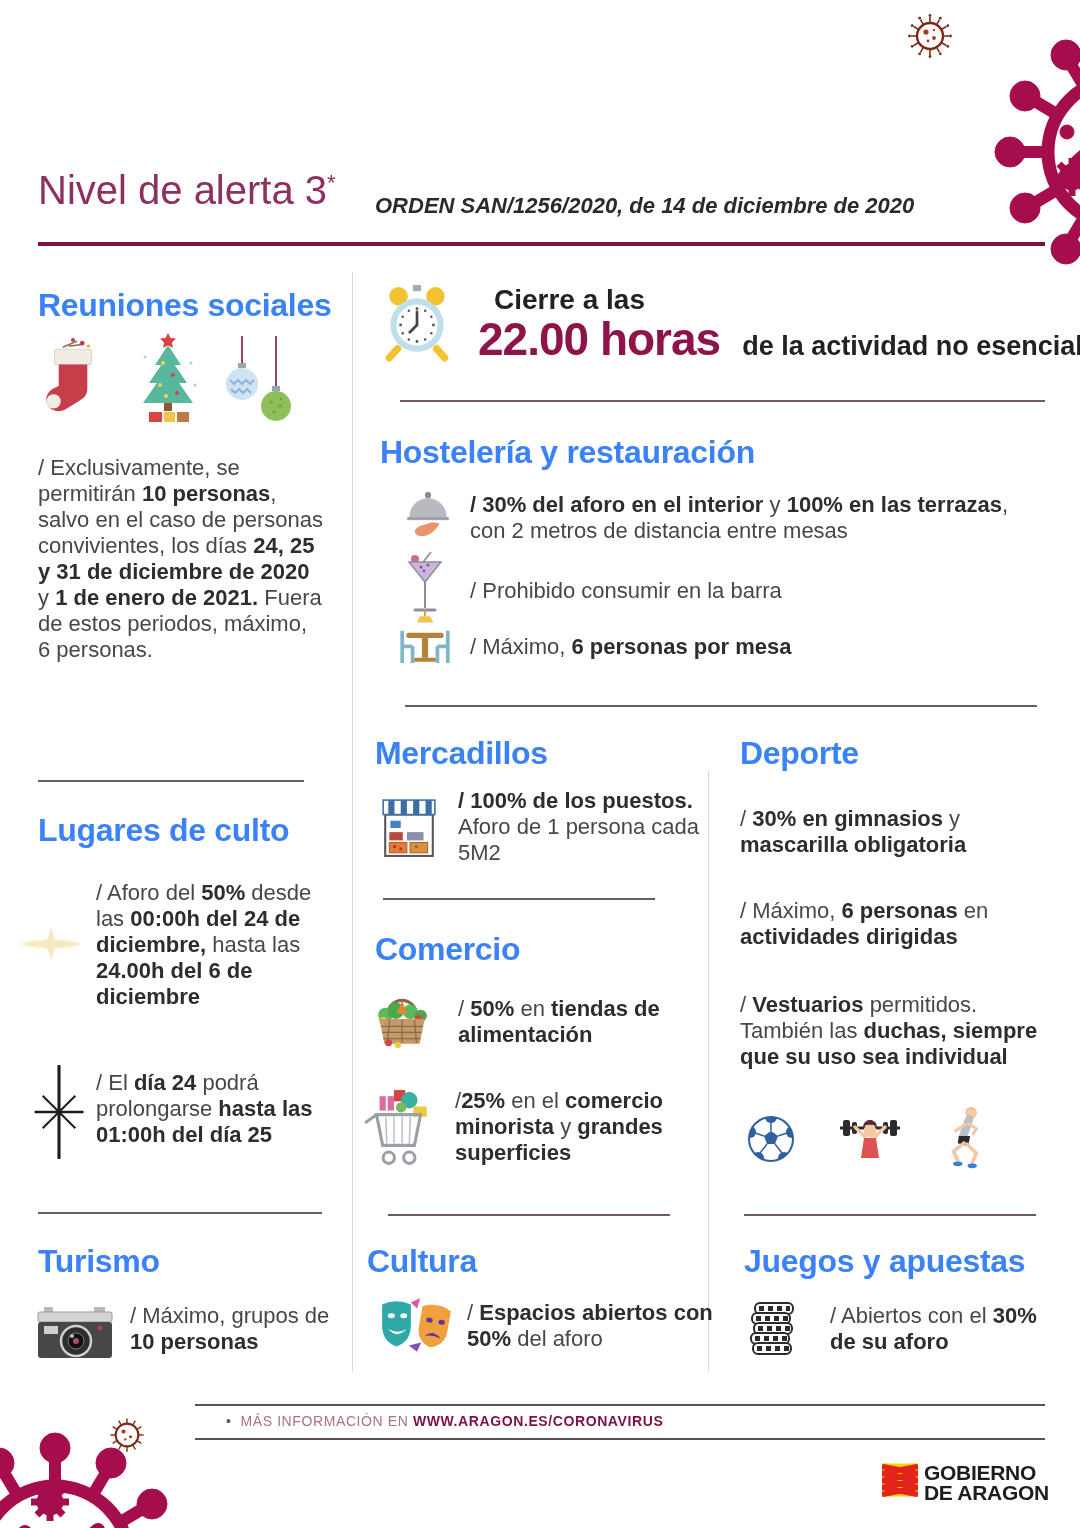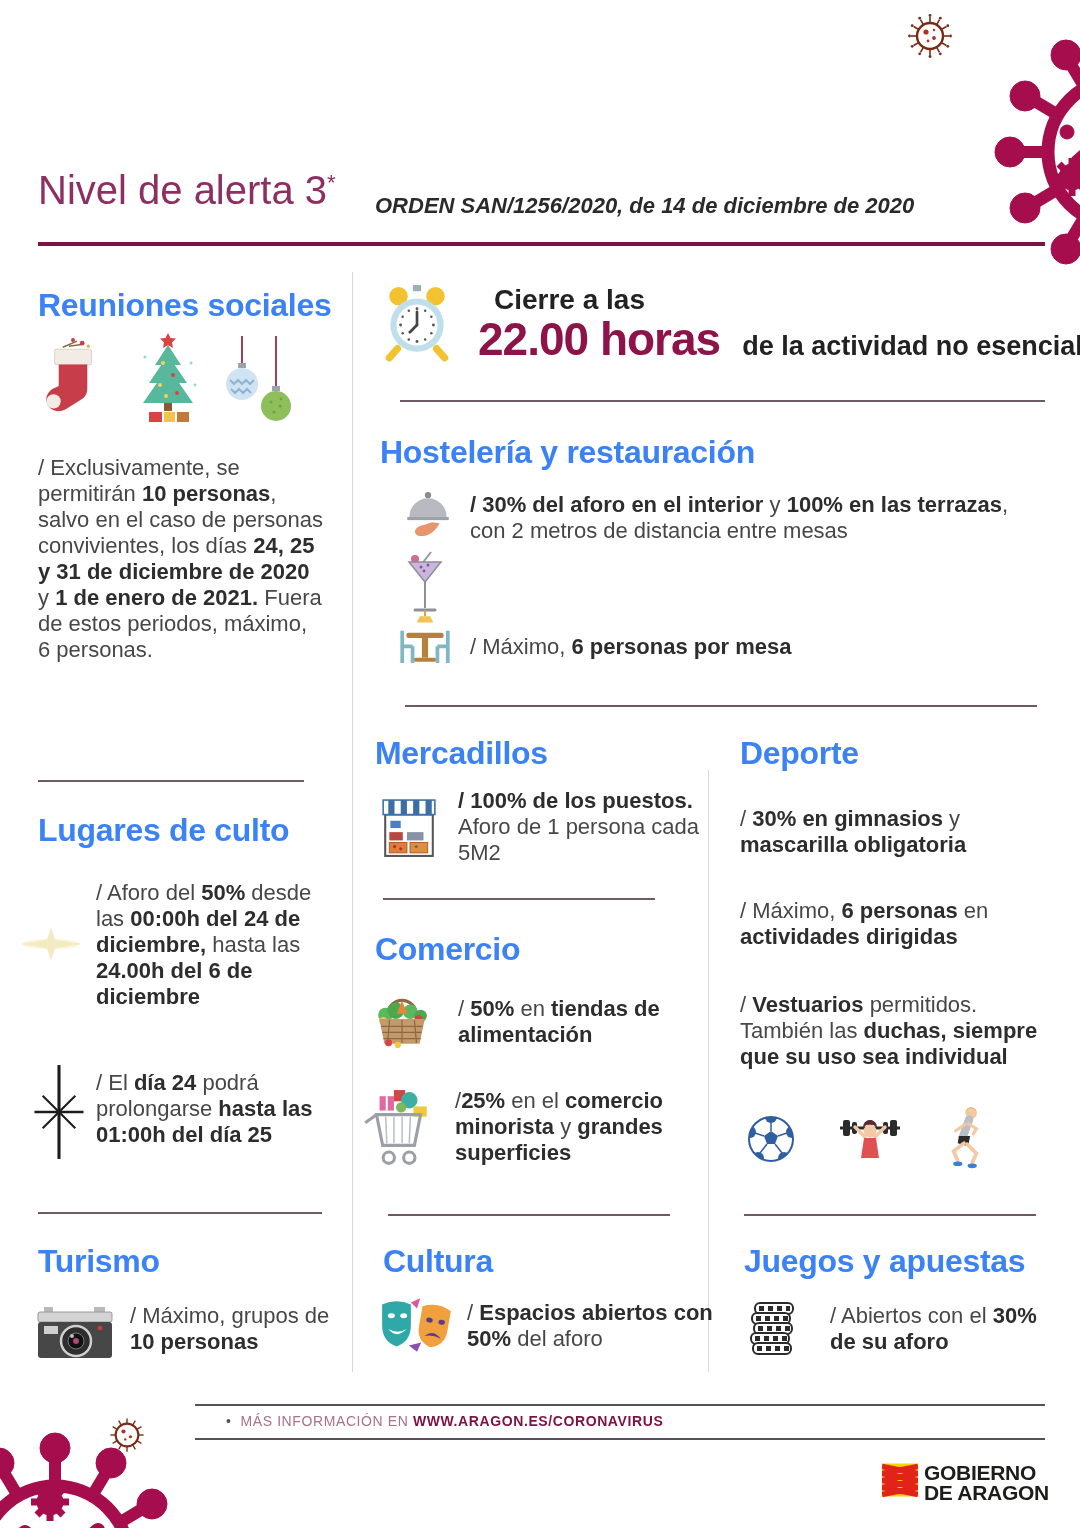--- a/index.html
+++ b/index.html
@@ -293,20 +293,21 @@
       <line x1="24" y1="2" x2="14" y2="15" stroke="#999" stroke-width="2"></line>
       <circle cx="8" cy="9" r="4" fill="#d46a8e"></circle>
       <path d="M2 12 H34 L18 32 Z" fill="#cbb7dd" stroke="#8f8f98" stroke-width="1.5"></path>
       <circle cx="14" cy="17" r="1.5" fill="#7d5a9e"></circle>
         <circle cx="21" cy="15" r="1.5" fill="#7d5a9e"></circle>
         <circle cx="17" cy="21" r="1.4" fill="#7d5a9e"></circle>
       <line x1="18" y1="32" x2="18" y2="58" stroke="#8f8f98" stroke-width="2"></line>
       <line x1="8" y1="60" x2="28" y2="60" stroke="#8f8f98" stroke-width="3" stroke-linecap="round"></line>
     </svg>
   </span>
+  <p class="body abs" style="left:470px;top:578px;width:420px"><span>/ Prohibido consumir en la barra</span></p>
 
   <span class="abs" style="left:396px;top:608px">
     <svg width="58" height="58" viewBox="0 0 56 56">
       <line x1="28" y1="2" x2="28" y2="8" stroke="#caa84a" stroke-width="2"></line>
       <path d="M23 8 h10 l3 6 h-16 Z" fill="#f0c354"></path>
       <rect x="10" y="24" width="36" height="5" rx="2" fill="#b5823c"></rect>
       <rect x="25" y="29" width="6" height="19" fill="#b5823c"></rect>
       <rect x="17" y="48" width="22" height="4" rx="2" fill="#b5823c"></rect>
       <g stroke="#7fb8c4" stroke-width="3.6" fill="none">
         <path d="M6 22 V53 M6 37 H16 M16 37 V53"></path>
@@ -452,21 +453,21 @@
       <polyline points="21,36 11,44 15,53" fill="none" stroke="#f2c9a4" stroke-width="3.6" stroke-linecap="round"></polyline>
       <polyline points="24,37 33,46 29,55" fill="none" stroke="#f2c9a4" stroke-width="3.6" stroke-linecap="round"></polyline>
       <ellipse cx="15" cy="56" rx="4.5" ry="2.2" fill="#3b7fd4"></ellipse>
       <ellipse cx="29" cy="58" rx="4.5" ry="2.2" fill="#3b7fd4"></ellipse>
     </svg>
   </span>
 
   <div class="hr abs" style="left:388px;top:1214px;width:282px"></div>
   <div class="hr abs" style="left:744px;top:1214px;width:292px"></div>
 
-  <h2 class="sec abs" style="left:383px;top:1243px"><span>Cultura</span></h2>
+  <h2 class="sec abs" style="left:367px;top:1243px"><span>Cultura</span></h2>
 
   <span class="abs" style="left:378px;top:1298px">
     <svg width="74" height="54" viewBox="0 0 72 52">
       <polygon points="32,4 41,0 38,10" fill="#e0559f"></polygon>
       <polygon points="30,46 38,52 42,43" fill="#8a4fb0"></polygon>
       <g transform="rotate(10 54 28)">
         <path d="M40 10 Q54 3 68 10 L68 30 Q68 44 54 48 Q40 44 40 30 Z" fill="#f0a03c"></path>
         <ellipse cx="49" cy="22" rx="3.2" ry="2.4" fill="#5a3b8f"></ellipse>
           <ellipse cx="61" cy="22" rx="3.2" ry="2.4" fill="#5a3b8f"></ellipse>
         <path d="M47 38 Q54 30 63 38 Q54 35 47 38" fill="#5a3b8f"></path>

